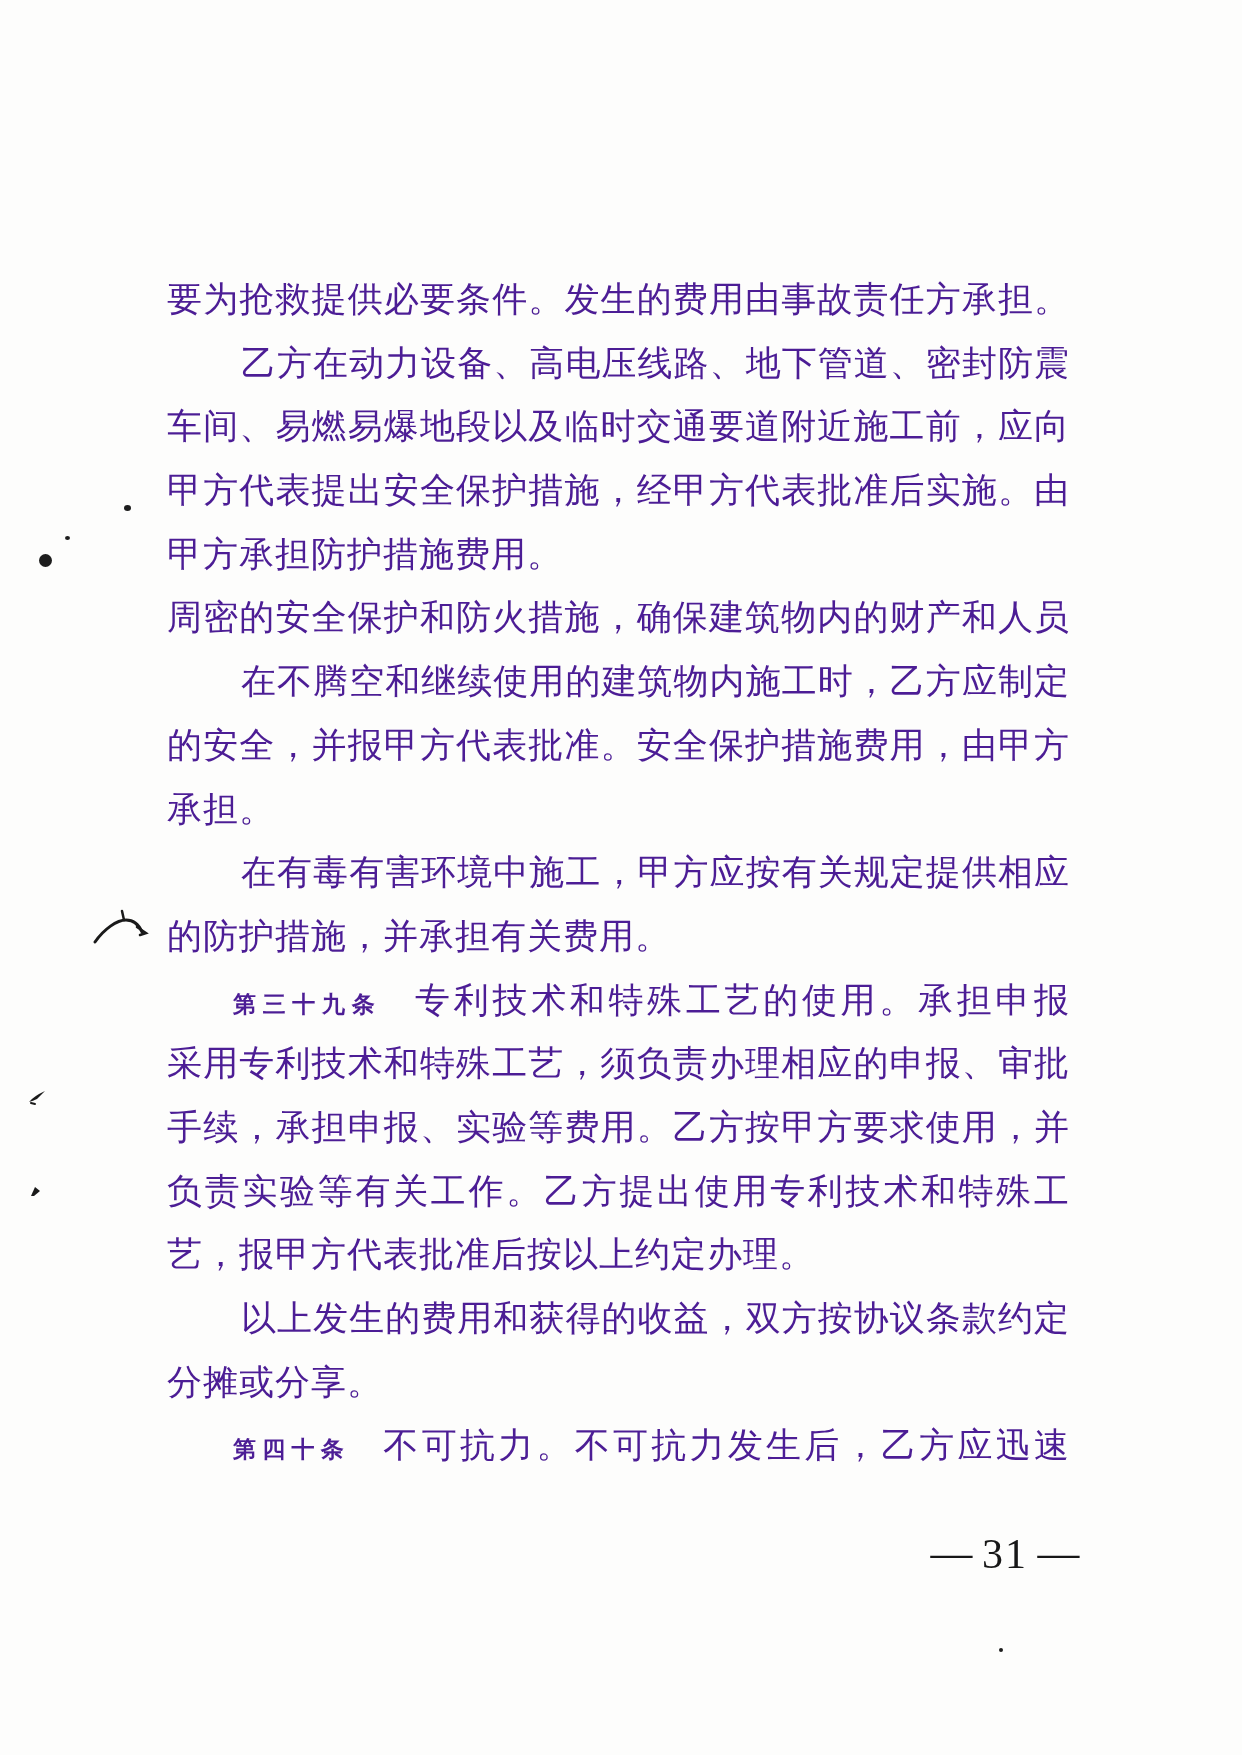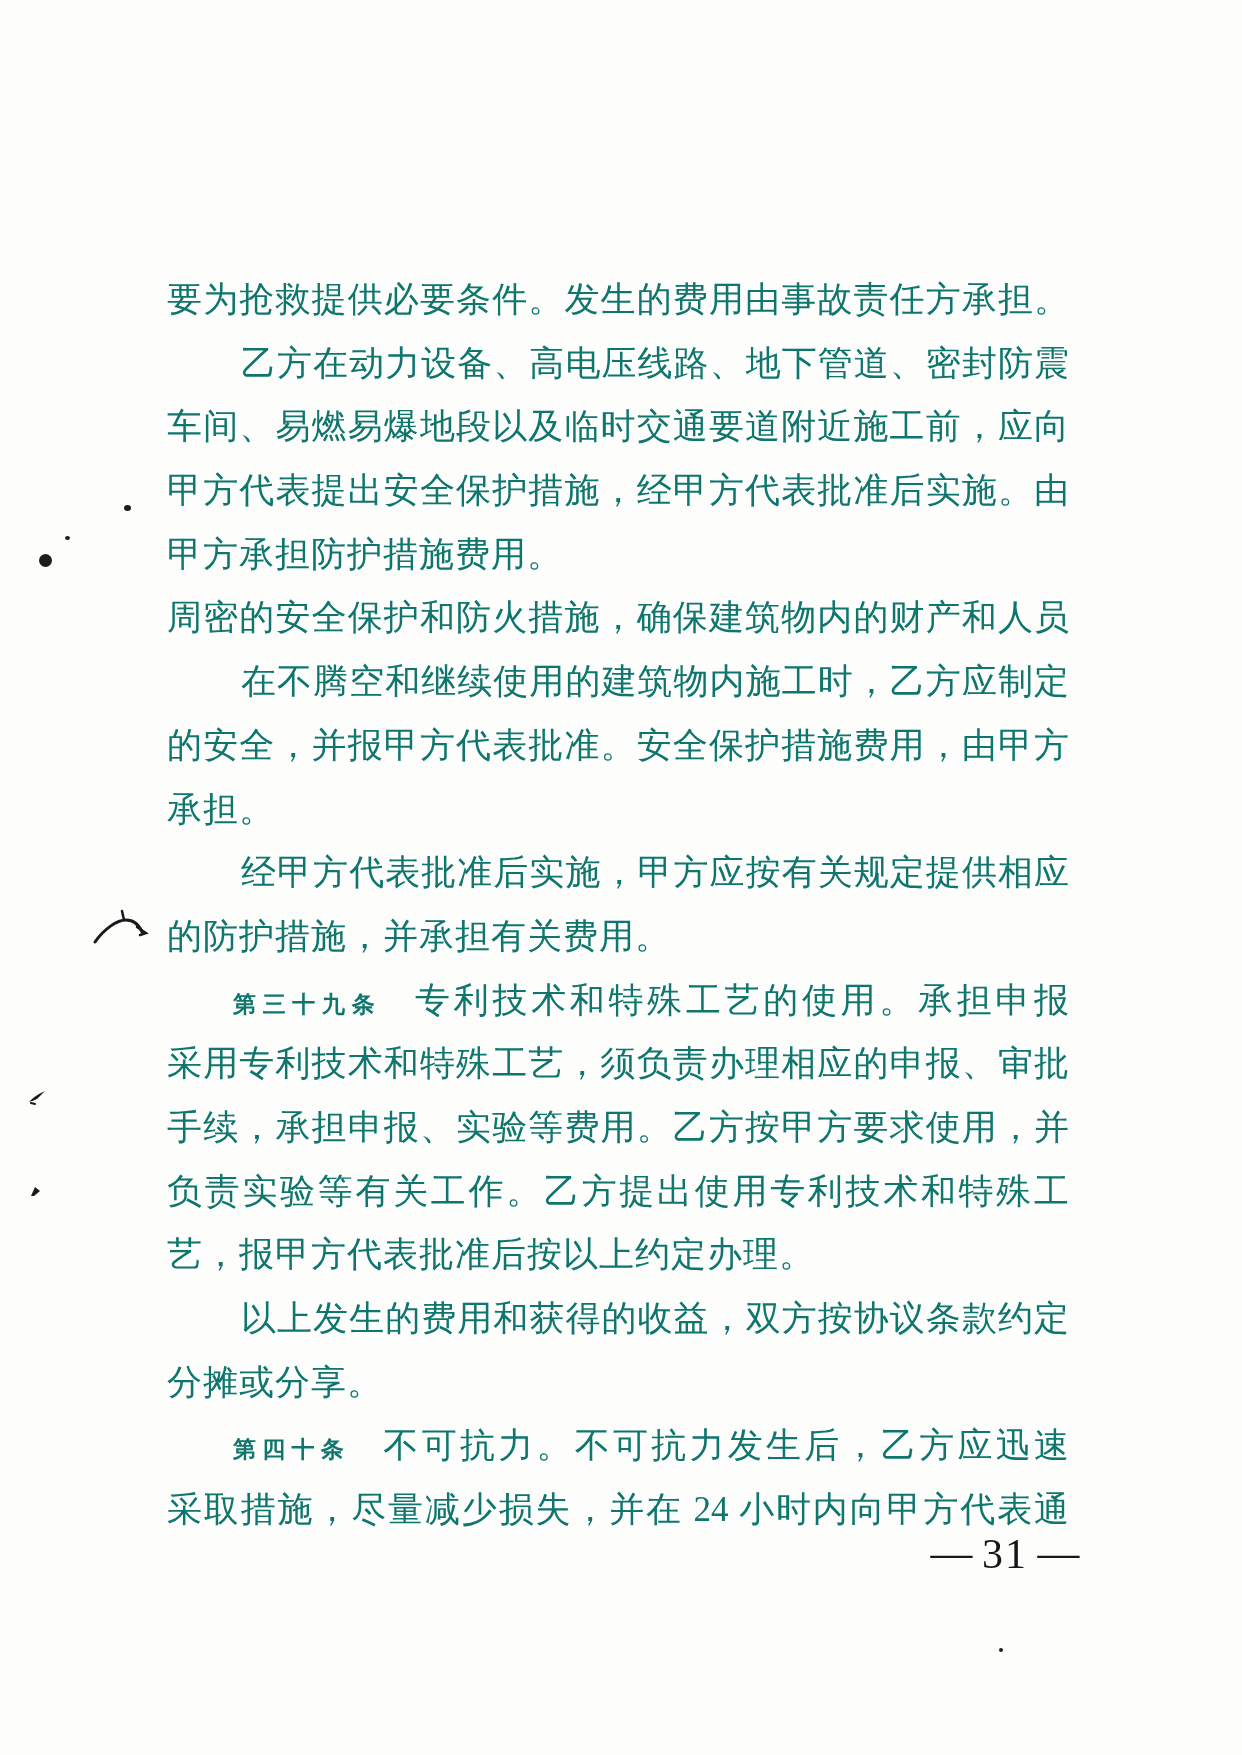--- a/index.html
+++ b/index.html
@@ -14,21 +14,21 @@
   }
   .textblock{
     position:absolute;
     left:167px;top:268px;width:902px;
   }
   .line{
     height:63.7px;
     line-height:63.7px;
     font-size:35px;
     white-space:nowrap;
-    color:#0f766e;
+    color:#4c1d95;
     letter-spacing:1px;
   }
   .just{
     text-align:justify;
     text-align-last:justify;
     text-justify:inter-ideograph;
     letter-spacing:0;
     white-space:normal;
   }
   .ind{padding-left:74px;}
@@ -67,35 +67,34 @@
   <div class="textblock">
     <div class="line just">要为抢救提供必要条件。发生的费用由事故责任方承担。</div>
     <div class="line just ind">乙方在动力设备、高电压线路、地下管道、密封防震</div>
     <div class="line just">车间、易燃易爆地段以及临时交通要道附近施工前，应向</div>
     <div class="line just">甲方代表提出安全保护措施，经甲方代表批准后实施。由</div>
     <div class="line">甲方承担防护措施费用。</div>
     <div class="line just">周密的安全保护和防火措施，确保建筑物内的财产和人员</div>
     <div class="line just ind">在不腾空和继续使用的建筑物内施工时，乙方应制定</div>
     <div class="line just">的安全，并报甲方代表批准。安全保护措施费用，由甲方</div>
     <div class="line">承担。</div>
-    <div class="line just ind">经甲方代表批准后实施，甲方应按有关规定提供相应</div>
+    <div class="line just ind">在有毒有害环境中施工，甲方应按有关规定提供相应</div>
     <div class="line">的防护措施，并承担有关费用。</div>
     <div class="line just indh">
       <b class="art">第三十九条</b><span class="hgap"></span><span>专利技术和特殊工艺的使用。承担申报</span>
     </div>
     <div class="line just">采用专利技术和特殊工艺，须负责办理相应的申报、审批</div>
     <div class="line just">手续，承担申报、实验等费用。乙方按甲方要求使用，并</div>
     <div class="line just">负责实验等有关工作。乙方提出使用专利技术和特殊工</div>
     <div class="line">艺，报甲方代表批准后按以上约定办理。</div>
     <div class="line just ind">以上发生的费用和获得的收益，双方按协议条款约定</div>
     <div class="line">分摊或分享。</div>
     <div class="line just indh">
       <b class="art">第四十条</b><span class="hgap"></span><span>不可抗力。不可抗力发生后，乙方应迅速</span>
     </div>
-    <div class="line just">采取措施，尽量减少损失，并在 24 小时内向甲方代表通</div>
   </div>
 
   <div class="footer">
     <span class="dash">—</span>
     <span class="num">31</span>
     <span class="dash">—</span>
   </div>
 
   <span class="mark dot" style="left:124px;top:505px;width:7px;height:6px;"></span>
   <span class="mark dot" style="left:65px;top:536px;width:5px;height:4px;"></span>

